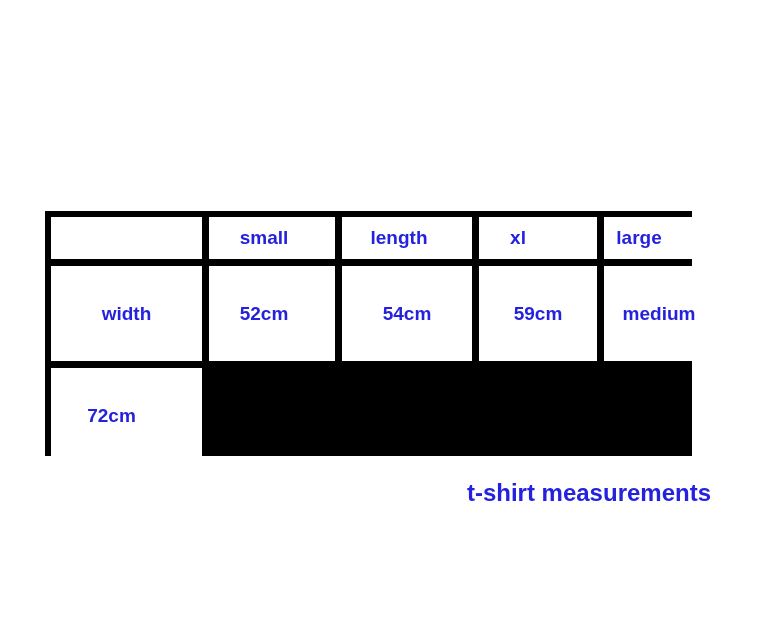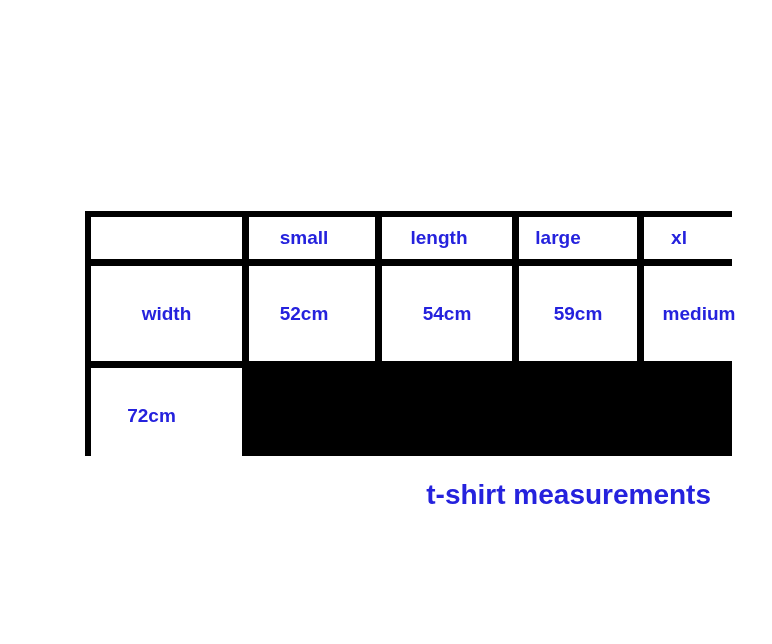--- a/index.html
+++ b/index.html
@@ -28,65 +28,64 @@
     height: 259px;
     background: var(--border);
     display: grid;
     grid-template-columns: 151px 126px 130px 118px 110px;
     grid-template-rows: 42px 95px 96px;
     gap: 7px;
     padding: 6px;
     box-sizing: content-box;
     width: 635px;  
     height: 233px; 
-    margin-left: 40px;
   }
   .cell {
     background: #ffffff;
     display: flex;
     align-items: center;
     justify-content: center;
     color: var(--blue);
     font-size: 19px;
     font-weight: 600;
     white-space: nowrap;
   }
   
   .nx-8  .txt { transform: translateX(-8px); }
   .nx-15 .txt { transform: translateX(-15px); }
   .nx-20 .txt { transform: translateX(-20px); }
   .caption {
     position: absolute;
     top: 479px;
     right: 61px;
     color: var(--blue);
-    font-size: 28px;
+    font-size: 24px;
     font-weight: 700;
     white-space: nowrap;
   }
 </style>
 </head>
 <body>
 
 <div class="measure-table">
 
   <div class="cell">
       <span class="txt"></span>
     </div>
   <div class="cell nx-8">
       <span class="txt">small</span>
     </div>
   <div class="cell nx-8">
       <span class="txt">length</span>
     </div>
   <div class="cell nx-20">
-      <span class="txt">large</span>
+      <span class="txt">xl</span>
     </div>
   <div class="cell nx-20">
-      <span class="txt">xl</span>
+      <span class="txt">large</span>
     </div>
 
   <div class="cell">
       <span class="txt">width</span>
     </div>
   <div class="cell nx-8">
       <span class="txt">52cm</span>
     </div>
   <div class="cell">
       <span class="txt">54cm</span>

